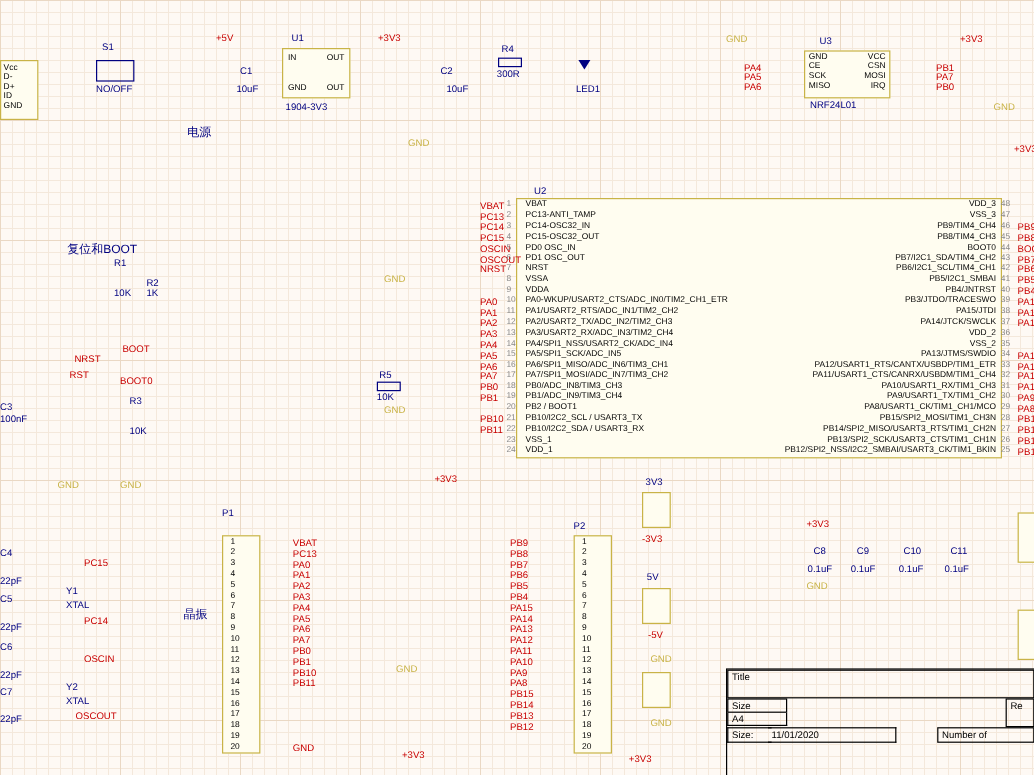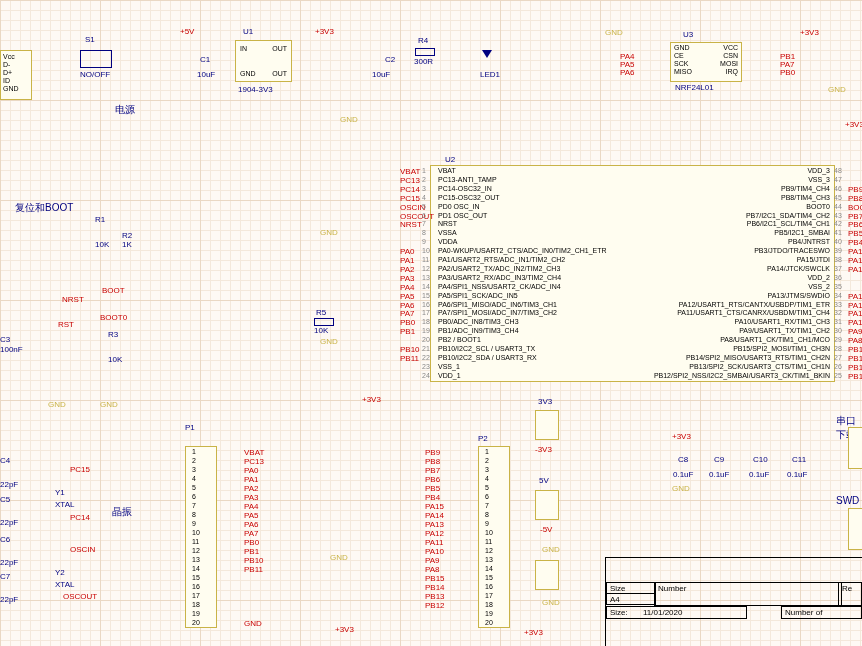--- a/index.html
+++ b/index.html
@@ -36,21 +36,21 @@
     background: #fffdf0;
   }
   .lbl { position: absolute; color: #000080; font-size: 8px; }
   .netlbl { position: absolute; color: #c80000; font-size: 8px; }
   .desig { position: absolute; color: #000080; font-size: 8px; }
   .val { position: absolute; color: #000080; font-size: 8px; }
   .pin { position: absolute; font-size: 7px; color: #000; }
   .pinnum { position: absolute; font-size: 7px; color: #888; }
   .gndlbl { position: absolute; color: #c9b347; font-size: 8px; }
   .pwrlbl { position: absolute; color: #c80000; font-size: 8px; }
-  .secttext { position: absolute; color: #000080; font-size: 10px; }
+  .secttext { position: absolute; color: #000080; font-size: 10px; margin-left: 41px; }
   .titleblock {
     position: absolute;
     border: 1px solid #000;
     background: transparent;
   }
   .titlecell {
     position: absolute;
     border: 1px solid #000;
     font-size: 8px;
     padding: 1px 3px;
@@ -110,21 +110,21 @@
   <div class="pin" style="right:4px;top:4px">OUT</div>
   <div class="pin" style="left:4px;bottom:4px">GND</div>
   <div class="pin" style="right:4px;bottom:4px">OUT</div>
 </div>
 <div class="val" style="left:238px;top:85px">1904-3V3</div>
 
 <div class="pwrlbl" style="left:315px;top:27px">+3V3</div>
 
 <div class="gndlbl" style="left:340px;top:115px">GND</div>
 
-<div class="desig" style="left:385px;top:55px">C2</div>
+<div class="desig" style="left:367px;top:55px">C2</div>
 <div class="val" style="left:372px;top:70px">10uF</div>
 
 <div class="desig" style="left:418px;top:36px">R4</div>
 <div class="resistor" style="left:415px;top:48px"></div>
 <div class="val" style="left:414px;top:57px">300R</div>
 
 <div class="led" style="left:482px;top:50px"></div>
 <div class="desig" style="left:480px;top:70px">LED1</div>
 
 <div class="gndlbl" style="left:605px;top:28px">GND</div>
@@ -151,21 +151,21 @@
 <div class="pwrlbl" style="left:845px;top:120px">+3V3</div>
 
 <div class="secttext" style="left:15px;top:201px">复位和BOOT</div>
 
 <div class="desig" style="left:95px;top:215px">R1</div>
 <div class="val" style="left:95px;top:240px">10K</div>
 <div class="desig" style="left:122px;top:231px">R2</div>
 <div class="val" style="left:122px;top:240px">1K</div>
 
 <div class="netlbl" style="left:62px;top:295px">NRST</div>
-<div class="netlbl" style="left:58px;top:320px">RST</div>
+<div class="netlbl" style="left:58px;top:308px">RST</div>
 <div class="netlbl" style="left:102px;top:286px">BOOT</div>
 <div class="netlbl" style="left:100px;top:313px">BOOT0</div>
 
 <div class="desig" style="left:0px;top:335px">C3</div>
 <div class="val" style="left:0px;top:345px">100nF</div>
 
 <div class="desig" style="left:108px;top:330px">R3</div>
 <div class="val" style="left:108px;top:355px">10K</div>
 
 <div class="gndlbl" style="left:48px;top:400px">GND</div>
@@ -452,20 +452,20 @@
 <div class="val" style="left:787px;top:470px">0.1uF</div>
 <div class="gndlbl" style="left:672px;top:484px">GND</div>
 
 <div class="secttext" style="left:836px;top:414px">串口下载</div>
 <div class="header" style="left:848px;top:427px;width:14px;height:40px"></div>
 
 <div class="secttext" style="left:836px;top:495px">SWD</div>
 <div class="header" style="left:848px;top:508px;width:14px;height:40px"></div>
 
 <div class="titleblock" style="left:605px;top:557px;width:256px;height:88px">
+  <div class="titlecell" style="left:0;top:0;width:248px;height:20px">Title</div>
   <div class="titlecell" style="left:0;top:24px;width:42px;height:8px">Size</div>
   <div class="titlecell" style="left:0;top:36px;width:42px;height:8px;border-top:none">A4</div>
-  <div class="titlecell" style="left:48px;top:24px;width:180px;height:20px">Number</div>
   <div class="titlecell" style="left:232px;top:24px;width:16px;height:20px">Re</div>
   <div class="titlecell" style="left:0;top:48px;width:30px;height:9px;border-right:none">Size:</div>
   <div class="titlecell" style="left:34px;top:48px;width:100px;height:9px;border-left:none">11/01/2020</div>
   <div class="titlecell" style="left:175px;top:48px;width:73px;height:9px">Number  of</div>
 </div>
 
 </body></html>

